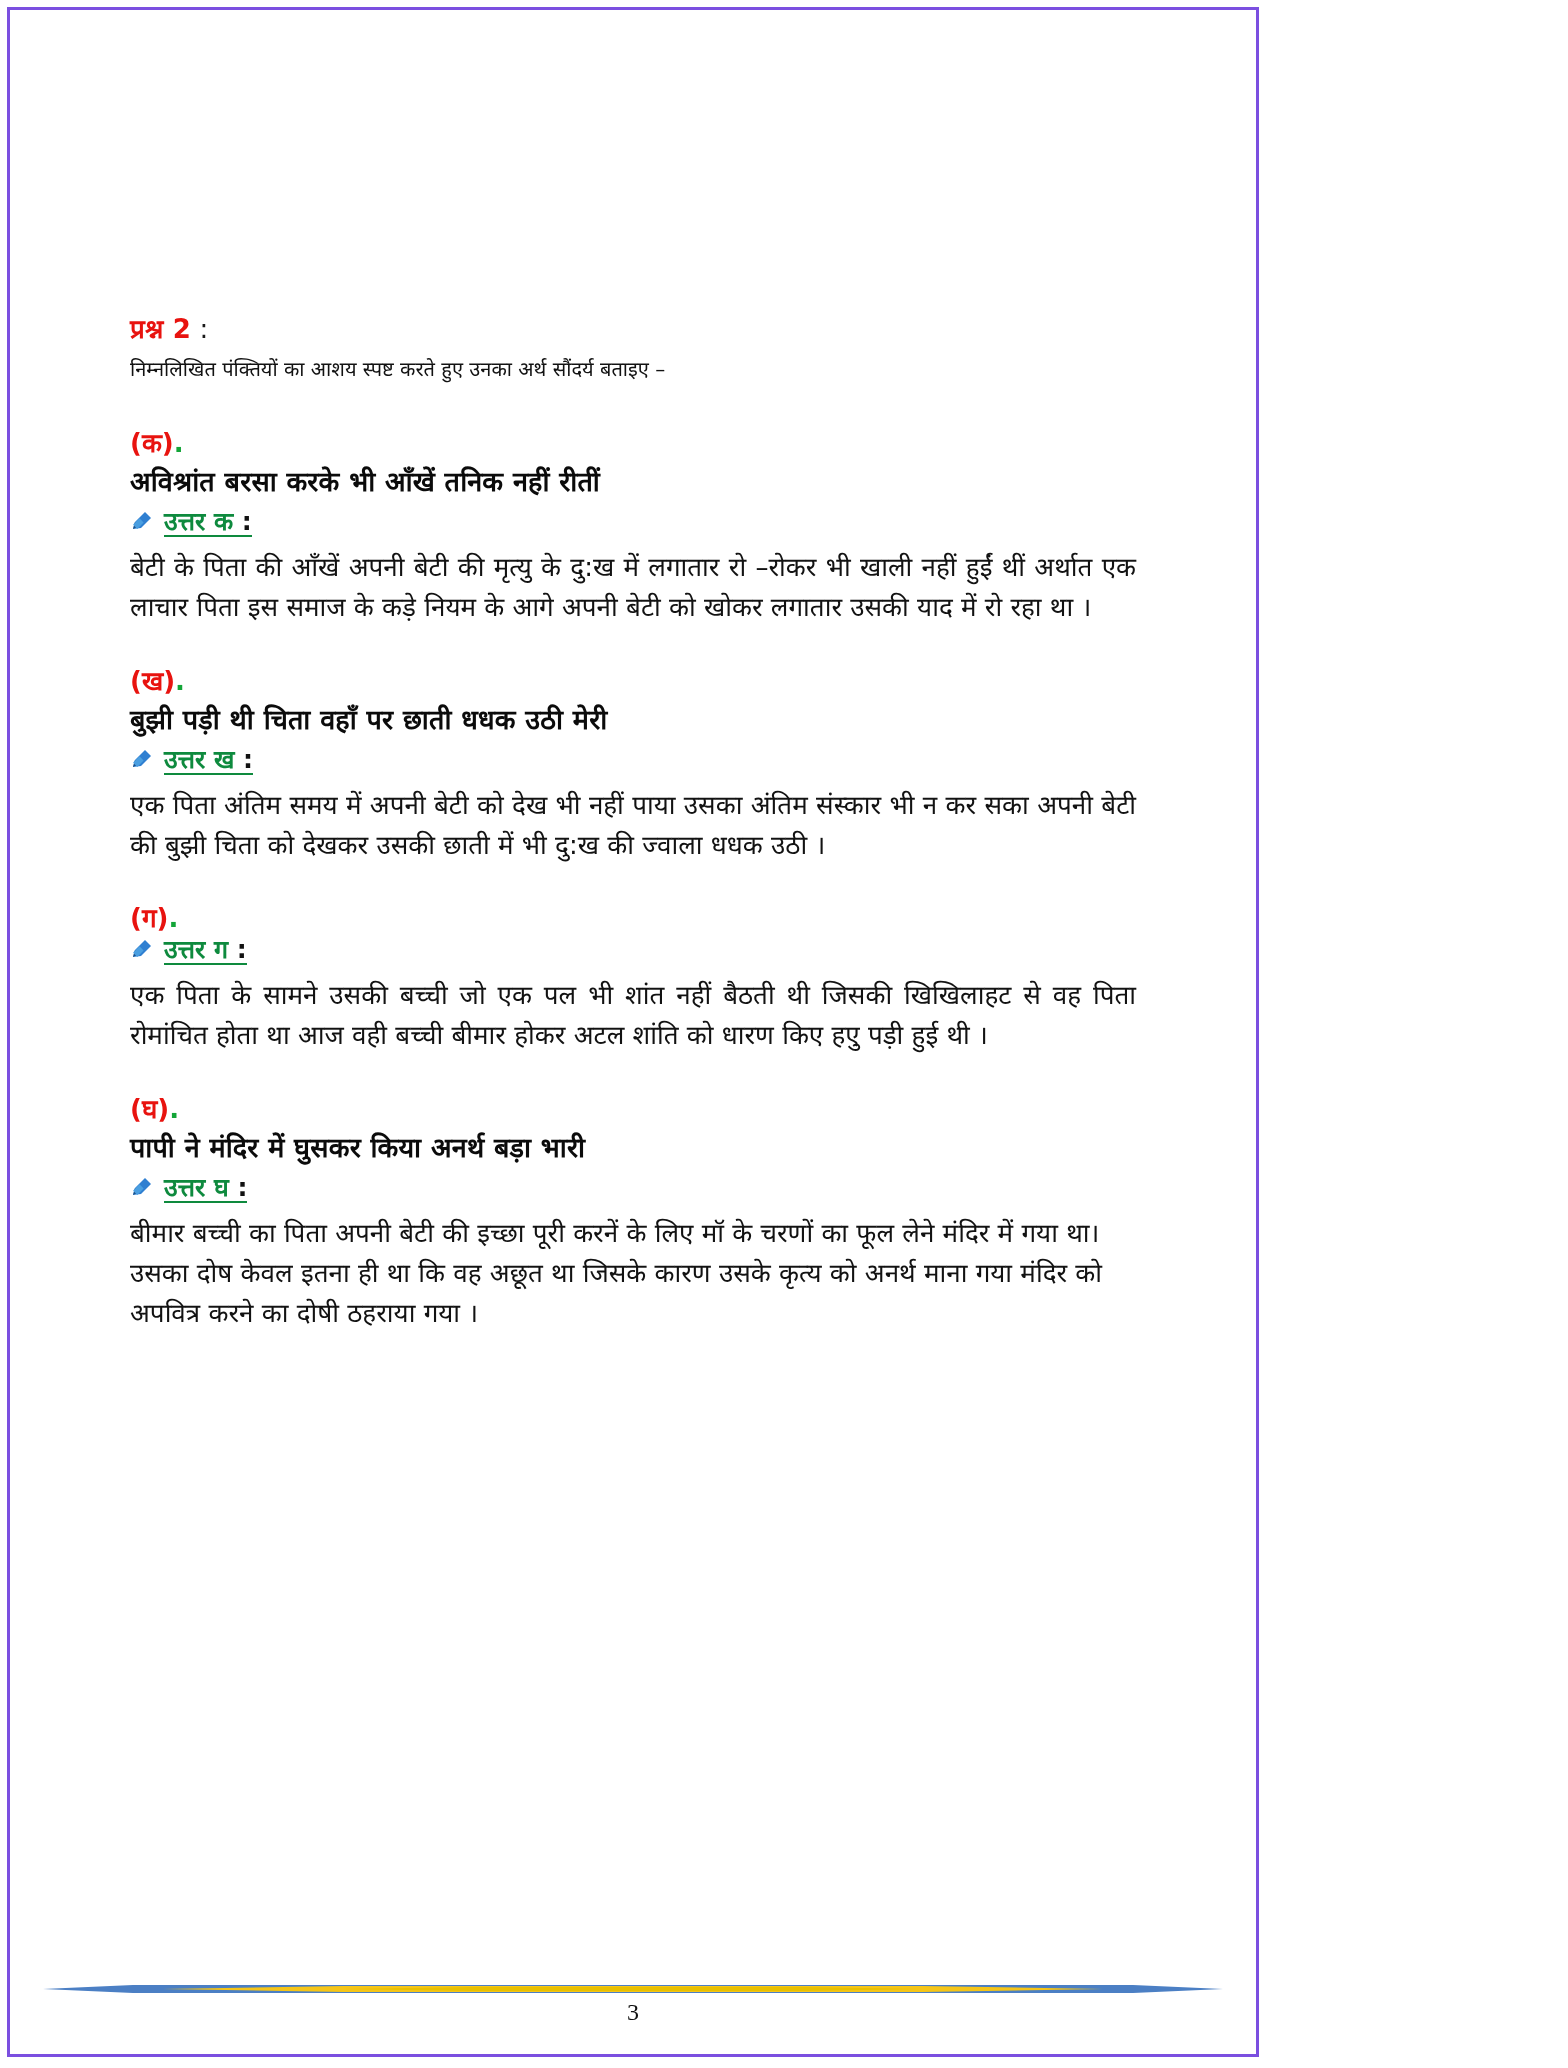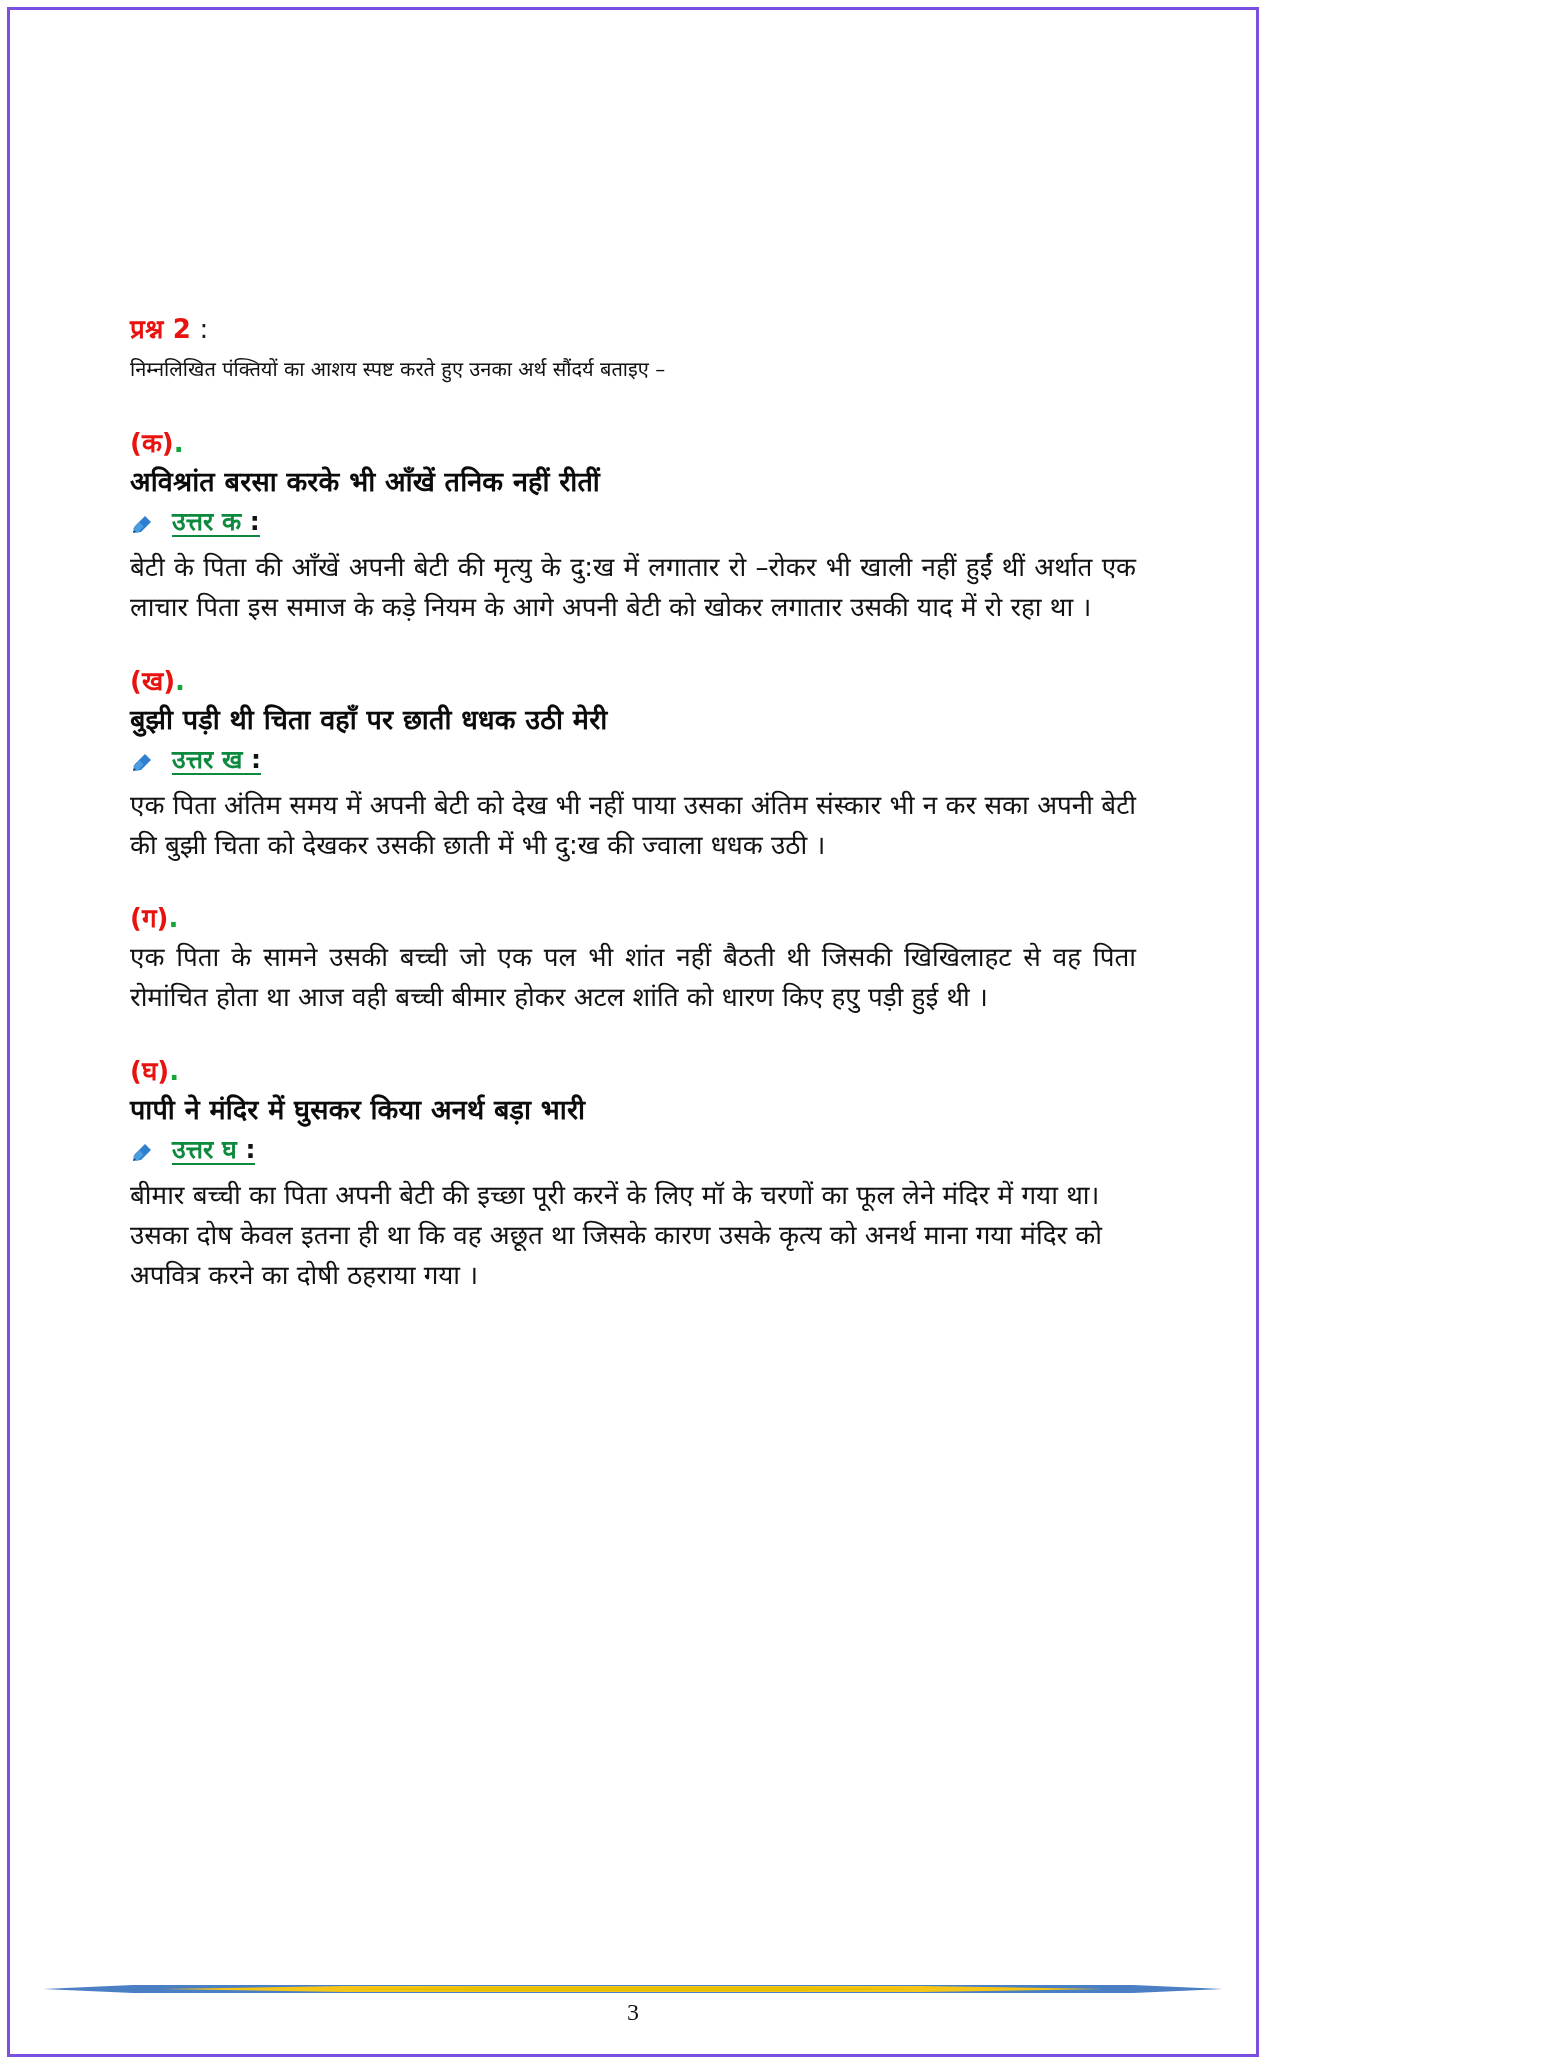--- a/index.html
+++ b/index.html
@@ -63,22 +63,21 @@
   }
   .verse {
     font-size: 27px;
     font-weight: bold;
     color: #0b0b0b;
     margin: 0 0 10px 0;
     letter-spacing: 0.2px;
   }
   .ans-line {
     display: flex;
-    align-items: flex-end;
-    gap: 18px;
+    gap: 10px;
     margin: 0 0 10px 0;
   }
   .pen-icon {
     display: inline-block;
     width: 24px;
     height: 24px;
     position: relative;
     flex: 0 0 auto;
   }
   .pen-icon svg { display: block; }
@@ -164,20 +163,30 @@
             <rect x="4" y="12" width="9" height="6" fill="#4a9ee0" transform="rotate(-45 8 15)"></rect>
           </svg>
         </span>
         <span class="ans-label"><span>उत्तर ख</span><span class="colon"> :</span></span>
       </div>
       <p class="answer">एक पिता अंतिम समय में अपनी बेटी को देख भी नहीं पाया उसका अंतिम संस्कार भी न कर सका अपनी बेटी की बुझी चिता को देखकर उसकी छाती में भी दु:ख की ज्वाला धधक उठी ।</p>
     </div>
 
     <div class="block">
       <div class="part-label"><span>(ग)</span><span class="dot">.</span></div>
+      <div class="ans-line">
+        <span class="pen-icon">
+          <svg width="24" height="24" viewBox="0 0 24 24">
+            <path d="M3 20 L5 13 L15 3 L21 9 L11 19 Z" fill="#2f7fd1"></path>
+            <path d="M3 20 L5 13 L9 17 Z" fill="#1b4f86"></path>
+            <rect x="4" y="12" width="9" height="6" fill="#4a9ee0" transform="rotate(-45 8 15)"></rect>
+          </svg>
+        </span>
+        <span class="ans-label"><span>उत्तर ग</span><span class="colon"> :</span></span>
+      </div>
       <p class="answer">एक पिता के सामने उसकी बच्ची जो एक पल भी शांत नहीं बैठती थी जिसकी खिखिलाहट से वह पिता रोमांचित होता था आज वही बच्ची बीमार होकर अटल शांति को धारण किए हएु पड़ी हुई थी ।</p>
     </div>
 
     <div class="block">
       <div class="part-label"><span>(घ)</span><span class="dot">.</span></div>
       <div class="verse">पापी ने मंदिर में घुसकर किया अनर्थ बड़ा भारी</div>
       <div class="ans-line">
         <span class="pen-icon">
           <svg width="24" height="24" viewBox="0 0 24 24">
             <path d="M3 20 L5 13 L15 3 L21 9 L11 19 Z" fill="#2f7fd1"></path>

